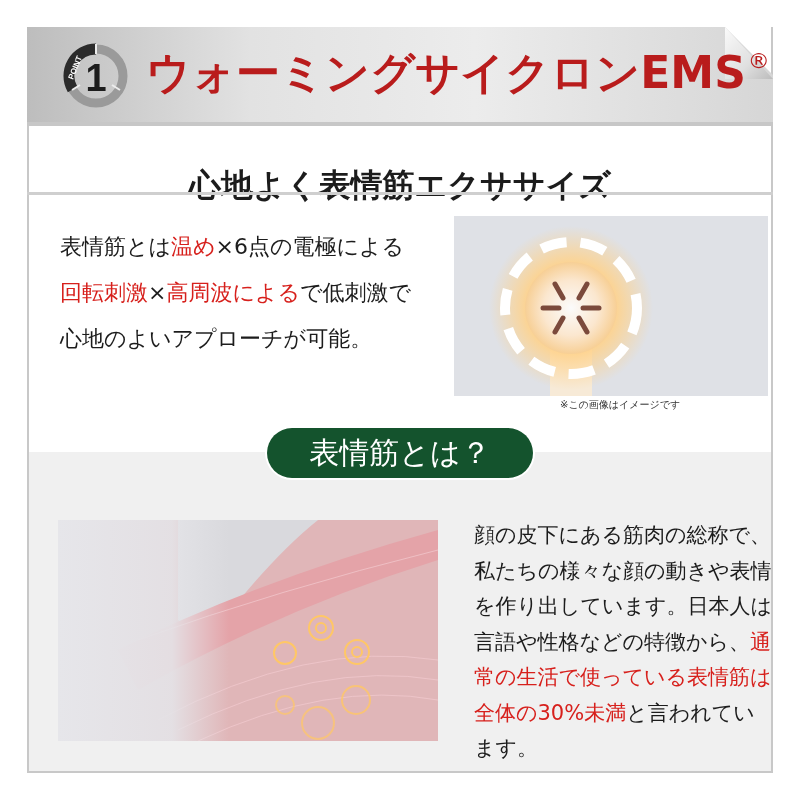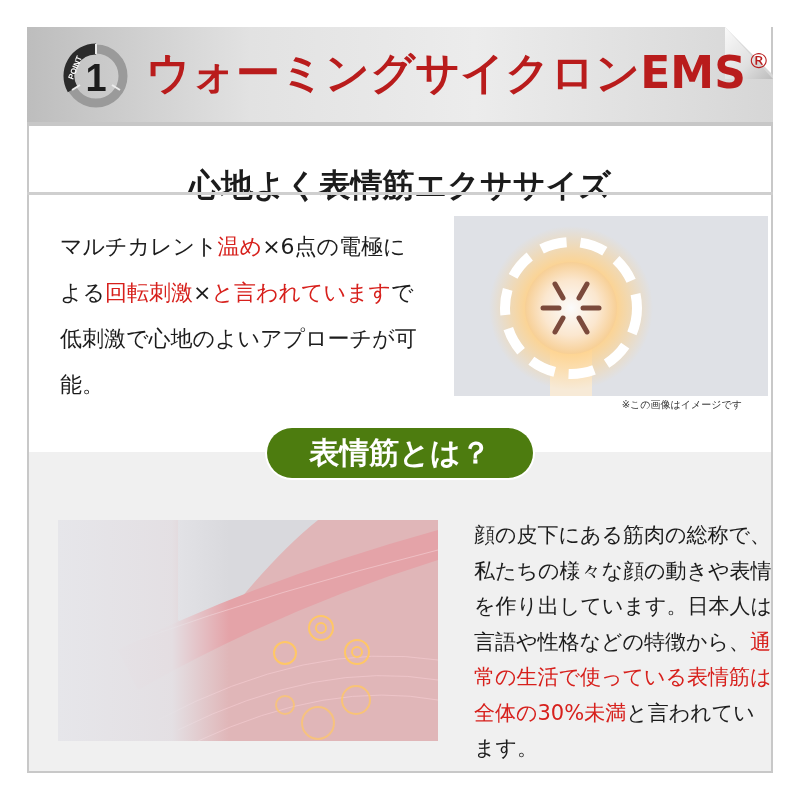--- a/index.html
+++ b/index.html
@@ -17,24 +17,24 @@
   .header-title { position:absolute; left:146px; top:44px; font-size:44px; font-weight:bold;
                   letter-spacing:0px; color:#b91c1c; white-space:nowrap; }
   .header-title sup { font-size:22px; font-weight:normal; vertical-align:top; position:relative; top:4px; margin-left:2px; }
   .header-divider { position:absolute; left:27px; top:122px; width:746px; height:4px; background:#c7c7c7; }
   .subtitle { position:absolute; left:27px; top:126px; width:746px; height:66px; text-align:center;
               line-height:66px; font-size:32px; font-weight:bold; color:#1c1c1c;margin-top:26px; }
   .sub-divider { position:absolute; left:27px; top:192px; width:746px; height:3px; background:#cfcfcf; }
   .desc { position:absolute; left:60px; top:224px; width:360px; font-size:22px; line-height:46px; color:#1c1c1c; }
   .red { color:#d7201c; }
   .device-img { position:absolute; left:454px; top:216px; width:314px; height:180px; background:#dfe1e6; overflow:hidden; }
-  .note { position:absolute; left:536px; top:398px; width:206px; text-align:right; font-size:10px; color:#333; }
+  .note { position:absolute; left:560px; top:398px; width:206px; text-align:left; font-size:10px; color:#333; }
   .lower { position:absolute; left:29px; top:452px; width:742px; height:319px; background:#f0f0f0; }
   .pill { position:absolute; left:267px; top:428px; width:266px; height:50px; border-radius:25px;
-          background:#4d7c0f; color:#fff; font-size:30px; font-weight:bold; text-align:center; line-height:50px;
+          background:#14532d; color:#fff; font-size:30px; font-weight:normal; text-align:center; line-height:50px;
           box-shadow:0 0 0 2px #ffffff; }
   .muscle-img { position:absolute; left:58px; top:520px; width:380px; height:221px; overflow:hidden; background:#e9e2e3; }
   .desc2 { position:absolute; left:474px; top:518px; width:300px; font-size:21px; line-height:35.5px; color:#1c1c1c; }
 </style>
 </head>
 <body>
 
 <div class="frame"></div>
 
 <div class="header"></div>
@@ -50,21 +50,21 @@
   <text font-family="Liberation Sans, sans-serif" font-weight="bold" font-size="8" fill="#ffffff" transform="translate(11,38) rotate(-68)">POINT</text>
 </svg>
 
 <div class="header-title"><span>ウォーミングサイクロンEMS</span><sup>®</sup></div>
 <div class="header-divider"></div>
 
 <div class="subtitle">心地よく表情筋エクササイズ</div>
 <div class="sub-divider"></div>
 
 <div class="desc">
-  <span>マルチカレント</span><span class="red">温め</span><span>×6点の電極による</span><span class="red">回転刺激</span><span>×</span><span class="red">と言われています</span><span>で低刺激で心地のよいアプローチが可能。</span>
+  <span>表情筋とは</span><span class="red">温め</span><span>×6点の電極による</span><span class="red">回転刺激</span><span>×</span><span class="red">高周波による</span><span>で低刺激で心地のよいアプローチが可能。</span>
 </div>
 
 <div class="device-img">
   <svg width="314" height="180" viewBox="0 0 314 180">
     <defs>
       <radialGradient id="glow" cx="50%" cy="50%" r="50%">
         <stop offset="0%" stop-color="#fff2dc"></stop>
         <stop offset="55%" stop-color="#ffd28a" stop-opacity="0.9"></stop>
         <stop offset="100%" stop-color="#ffd28a" stop-opacity="0"></stop>
       </radialGradient>

